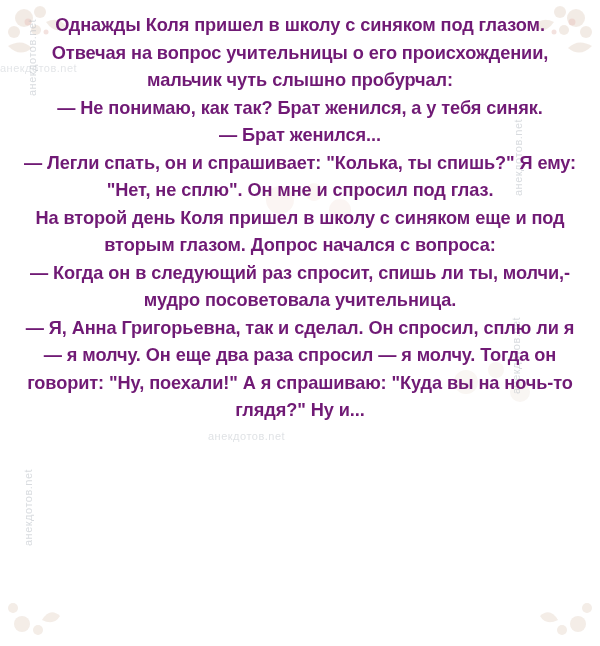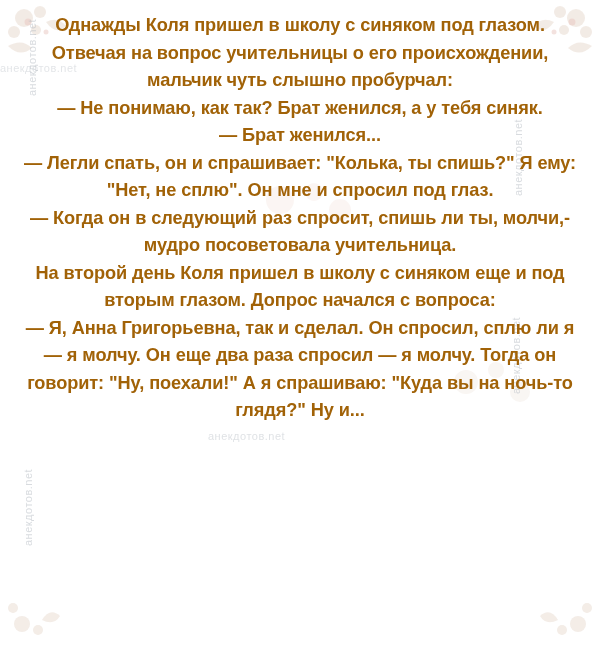--- a/index.html
+++ b/index.html
@@ -29,21 +29,21 @@
     width: 14px;
     height: 14px;
     background: transparent;
   }
   .joke-text {
     position: relative;
     z-index: 5;
     padding: 12px 16px 10px 16px;
     box-sizing: border-box;
     text-align: center;
-    color: #a16207;
+    color: #701a75;
     font-size: 18.2px;
     line-height: 27.5px;
     font-weight: bold;
     letter-spacing: -0.1px;
   }
   .joke-text p {
     margin: 0;
   }
   
   .wm {
@@ -169,18 +169,18 @@
   <div class="wm vert wm-3">анекдотов.net</div>
   <div class="wm vert wm-4">анекдотов.net</div>
   <div class="wm wm-5">анекдотов.net</div>
   <div class="wm wm-6">анекдотов.net</div>
 
   <div class="joke-text">
     <p>Однажды Коля пришел в школу с синяком под глазом. Отвечая на вопрос учительницы о его происхождении, мальчик чуть слышно пробурчал:</p>
     <p>— Не понимаю, как так? Брат женился, а у тебя синяк.</p>
     <p>— Брат женился...</p>
     <p>— Легли спать, он и спрашивает: "Колька, ты спишь?" Я ему: "Нет, не сплю". Он мне и спросил под глаз.</p>
+    <p>На второй день Коля пришел в школу с синяком еще и под вторым глазом. Допрос начался с вопроса:</p>
     <p>— Когда он в следующий раз спросит, спишь ли ты, молчи,- мудро посоветовала учительница.</p>
-    <p>На второй день Коля пришел в школу с синяком еще и под вторым глазом. Допрос начался с вопроса:</p>
     <p>— Я, Анна Григорьевна, так и сделал. Он спросил, сплю ли я — я молчу. Он еще два раза спросил — я молчу. Тогда он говорит: "Ну, поехали!" А я спрашиваю: "Куда вы на ночь-то глядя?" Ну и...</p>
   </div>
 
 </div>
 
 </body></html>

